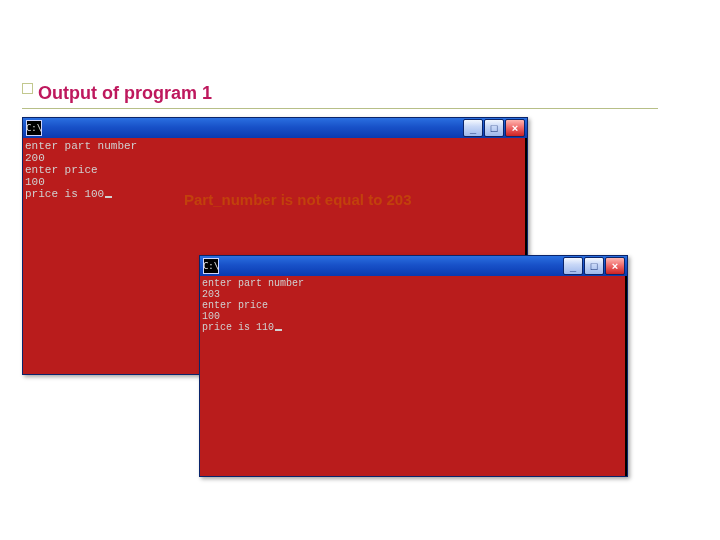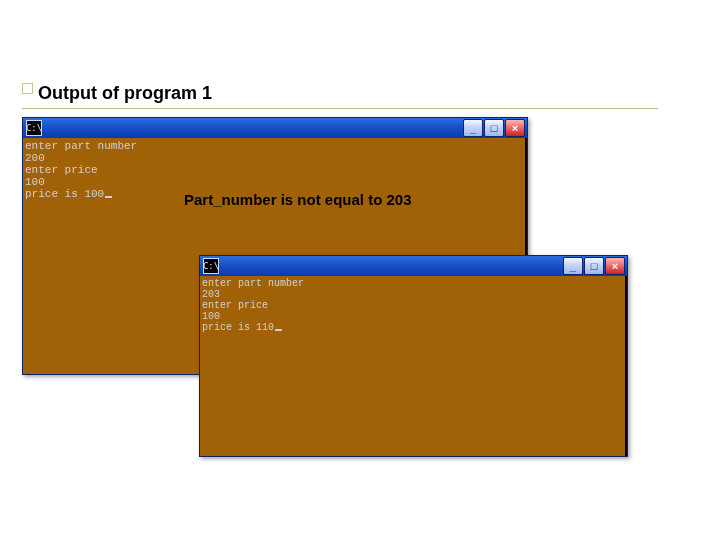--- a/index.html
+++ b/index.html
@@ -13,21 +13,21 @@
   }
   .slide {
     position: relative;
     width: 720px;
     height: 540px;
   }
   .title {
     position: absolute;
     left: 38px;
     top: 83px;
-    color: #000000;
+    color: #be185d;
     font-weight: bold;
     font-size: 18px;
   }
   .title-underline {
     position: absolute;
     left: 22px;
     top: 108px;
     width: 636px;
     height: 0;
     border-top: 1px solid #b7bf87;
@@ -94,21 +94,21 @@
     justify-content: center;
     font: bold 11px/11px "Tahoma", sans-serif;
     color: #0a246a;
   }
   .tb-btn.close {
     background: linear-gradient(to bottom, #ffb6b0 0%, #e66 50%, #c22 100%);
     color: #fff;
   }
   .cbody {
     position: relative;
-    background: #a16207;
+    background: #b91c1c;
   }
   .cout {
     position: absolute;
     left: 2px;
     top: 2px;
     color: #d0d0d0;
     font: 11px/12px "Lucida Console", "Courier New", monospace;
     white-space: pre;
   }
   .cursor {
@@ -116,30 +116,30 @@
     width: 7px;
     height: 2px;
     background: #d0d0d0;
     vertical-align: baseline;
     margin-left: 1px;
     position: relative;
     top: 1px;
   }
   .annot {
     position: absolute;
-    color: #000000;
+    color: #c2410c;
     font-weight: bold;
     font-size: 15px;
   }
 
   
   #win1 { left: 22px; top: 117px; width: 504px; }
   #win1 .cbody { height: 236px; width: 502px; }
   #win2 { left: 199px; top: 255px; width: 427px; }
-  #win2 .cbody { height: 180px; width: 425px; }
+  #win2 .cbody { height: 200px; width: 425px; }
   #win2 .cout { font-size: 10px; line-height: 11px; }
 
   #annot1 { left: 184px; top: 191px; }
   #annot2 { left: 370px; top: 309px; }
 </style>
 </head>
 <body>
 
 <div class="slide">
 

